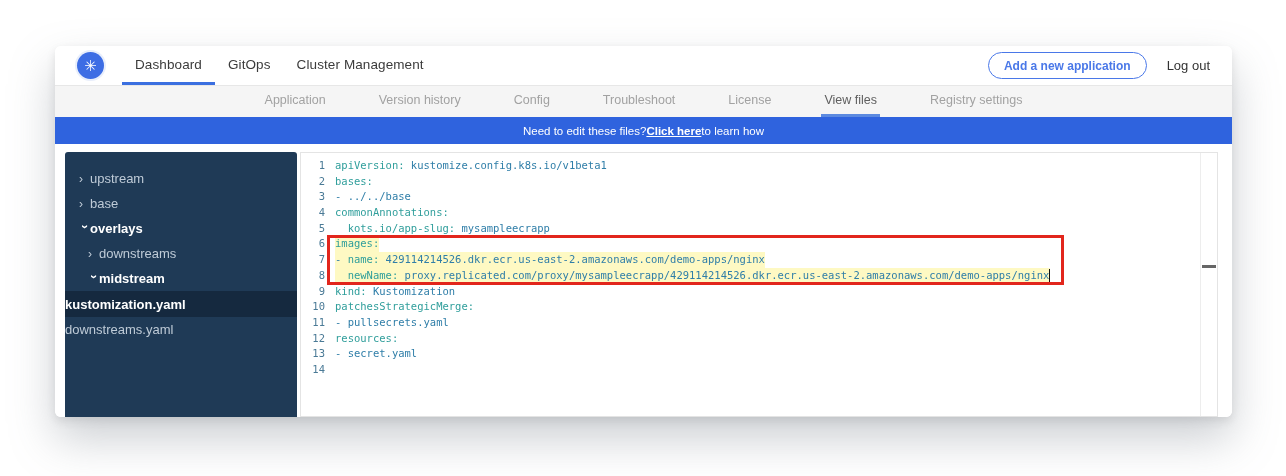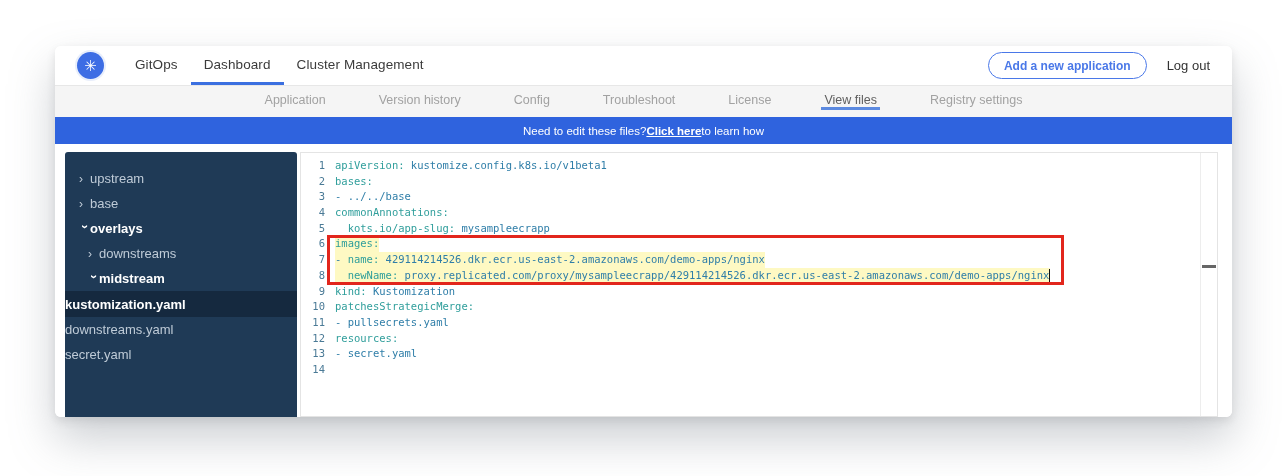--- a/index.html
+++ b/index.html
@@ -17,21 +17,21 @@
   .logo-wrap { display:flex; align-items:center; margin-right:18px; }
   .k8s-logo { width:27px; height:27px; border-radius:50%; background:#3d6de4; color:#fff; display:flex; align-items:center; justify-content:center; font-size:15px; box-shadow:0 0 0 2px #e8eefb; }
   .nav-items { display:flex; align-items:stretch; }
   .nav-item { display:flex; align-items:center; padding:0 13px; font-size:13.5px; color:#3b3b3b; border-bottom:3px solid transparent; cursor:pointer; letter-spacing:.1px; }
   .nav-item.active { border-bottom-color:#3b6fe0; }
   .topnav-right { margin-left:auto; display:flex; align-items:center; gap:20px; }
   .add-app-btn { height:27px; padding:0 15px; border:1px solid #4a78e8; border-radius:15px; background:#fff; color:#4a78e8; font-weight:bold; font-size:12px; display:flex; align-items:center; cursor:pointer; font-family:"Liberation Sans",sans-serif; }
   .logout { font-size:13px; color:#333; cursor:pointer; }
 
   
-  .subnav { height:31px; background:#f5f5f5; display:flex; justify-content:center; gap:47px;align-items:center; }
+  .subnav { height:31px; background:#f5f5f5; display:flex; justify-content:center; gap:47px; }
   .subtab { display:flex; align-items:center; font-size:12.5px; color:#a2a2a2; border-bottom:3px solid transparent; padding:0 3px; cursor:pointer; }
   .subtab.active { color:#5f5f5f; border-bottom-color:#5c8ae0; }
 
   
   .banner { height:27px; background:#2f63de; color:#fff; font-size:11.5px; display:flex; align-items:center; justify-content:center; gap:0; }
   .banner b { text-decoration:underline; cursor:pointer; }
 
   
   .content { position:relative; height:273px; background:#fff; }
 
@@ -72,22 +72,22 @@
 </head>
 <body>
 
 <div class="app-card">
 
   <div class="topnav">
     <div class="logo-wrap">
       <div class="k8s-logo">✳</div>
     </div>
     <div class="nav-items" id="nav-items">
+        <div class="nav-item active">Dashboard</div>
         <div class="nav-item">GitOps</div>
-        <div class="nav-item active">Dashboard</div>
         <div class="nav-item">Cluster Management</div>
       </div>
     <div class="topnav-right">
       <button class="add-app-btn">Add a new application</button>
       <span class="logout">Log out</span>
     </div>
   </div>
 
   <div class="subnav" id="subnav">
       <div class="subtab">Application</div>
@@ -127,23 +127,20 @@
         <div class="tree-row lvl1 expanded bold">
           <span class="chev">›</span>
           <span>midstream</span>
         </div>
         <div class="tree-row lvl2 selected">
           <span>kustomization.yaml</span>
         </div>
         <div class="tree-row lvl2">
           <span>downstreams.yaml</span>
         </div>
-        <div class="tree-row lvl2">
-          <span>secret.yaml</span>
-        </div>
       </div>
 
     <div class="editor" id="editor">
       <div class="annotation-box"></div>
       <div class="scroll-track"></div>
       <div class="scroll-thumb"></div>
     <div class="code-line">
           <span class="gutter">1</span>
           <span class="code-text"><span class="tok-k">apiVersion:</span><span class="tok-v"> kustomize.config.k8s.io/v1beta1</span></span>
         </div>

